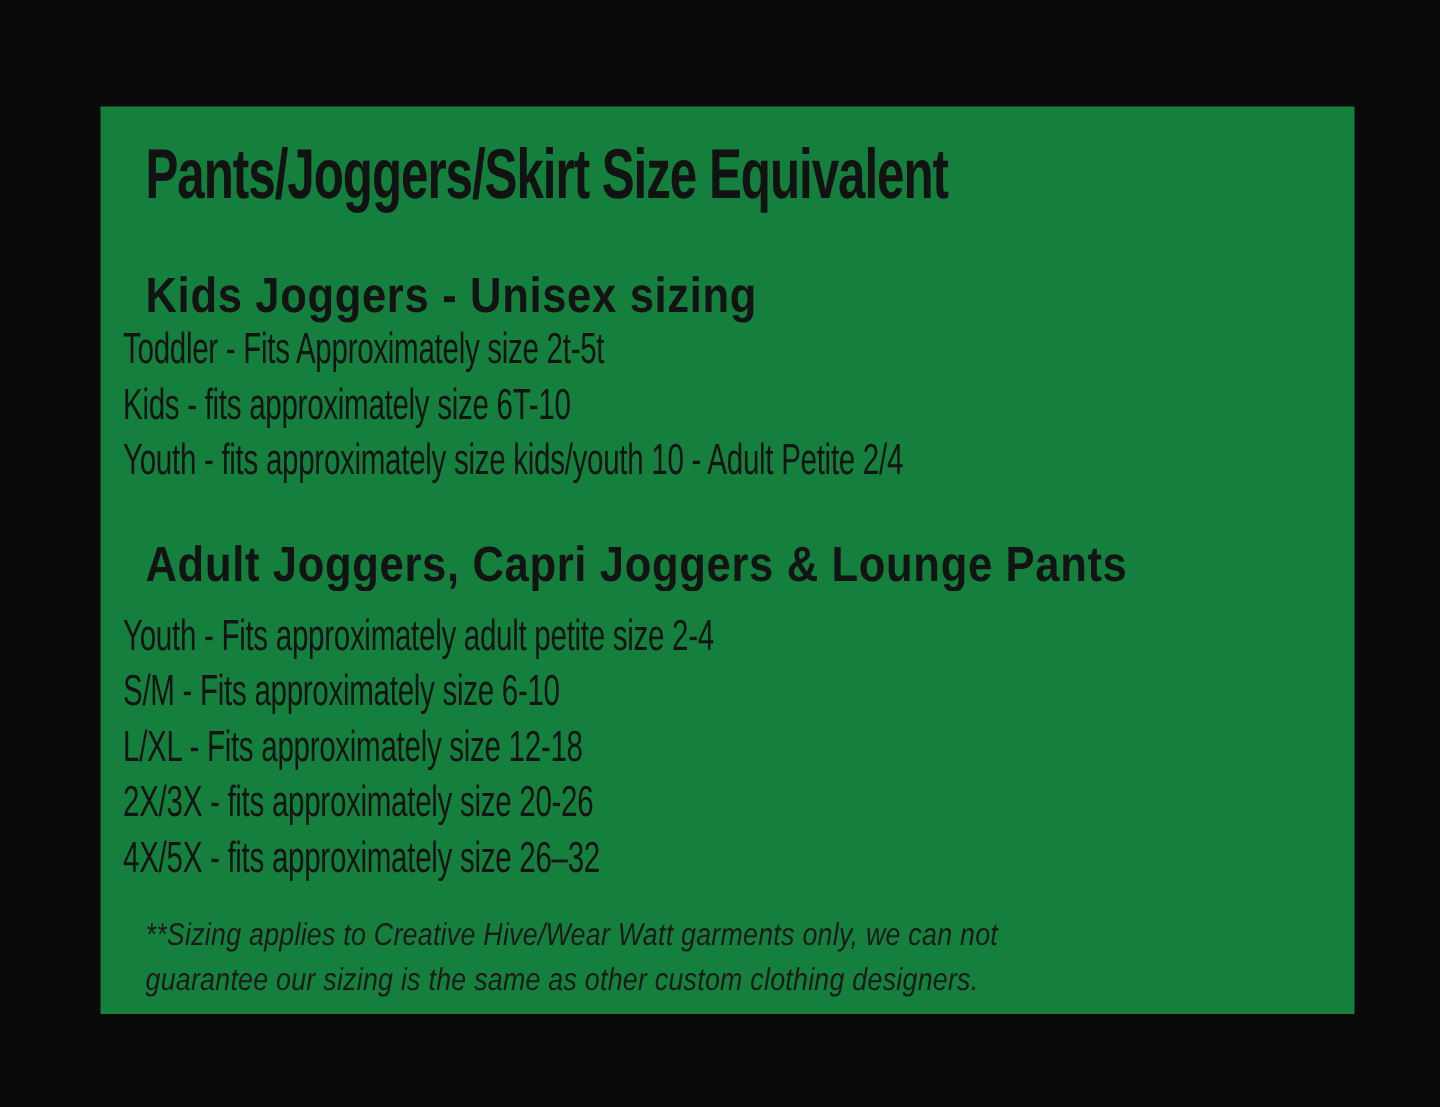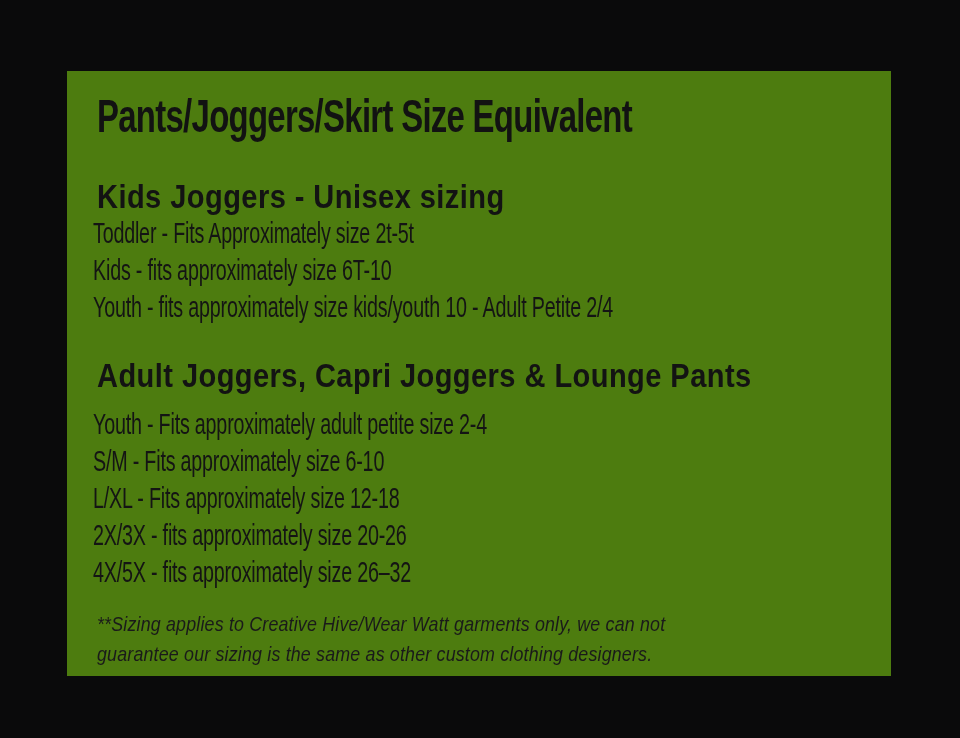--- a/index.html
+++ b/index.html
@@ -16,22 +16,23 @@
     width: 960px;
     height: 738px;
     background: #0a0a0b;
   }
   .card {
     position: absolute;
     left: 67px;
     top: 71px;
     width: 824px;
     height: 605px;
-    background: #4d7c0f;
+    background: #15803d;
     color: #131313;
+    padding-left: 12px;
   }
   .title {
     position: absolute;
     left: 30px;
     top: 20px;
     margin: 0;
     font-size: 47px;
     font-weight: bold;
     letter-spacing: -1px;
     line-height: 1.05;
@@ -50,21 +51,21 @@
     line-height: 1.1;
     white-space: nowrap;
     transform: scaleX(0.88);
     transform-origin: left top;
     color: #131313;
   }
   .heading-kids { top: 108px; }
   .heading-adult { top: 287px; }
   .rows {
     position: absolute;
-    left: 26px;
+    left: 15px;
   }
   .rows-kids { top: 144px; }
   .rows-adult { top: 323px; margin-top: 12px; }
   .row {
     font-size: 29px;
     font-weight: normal;
     line-height: 37px;
     white-space: nowrap;
     letter-spacing: -0.3px;
     transform: scaleX(0.68);

